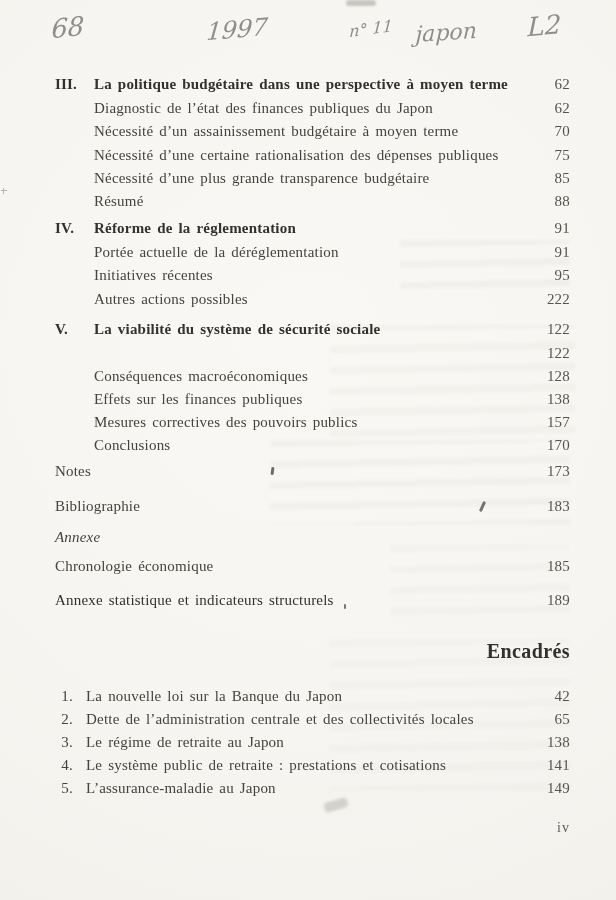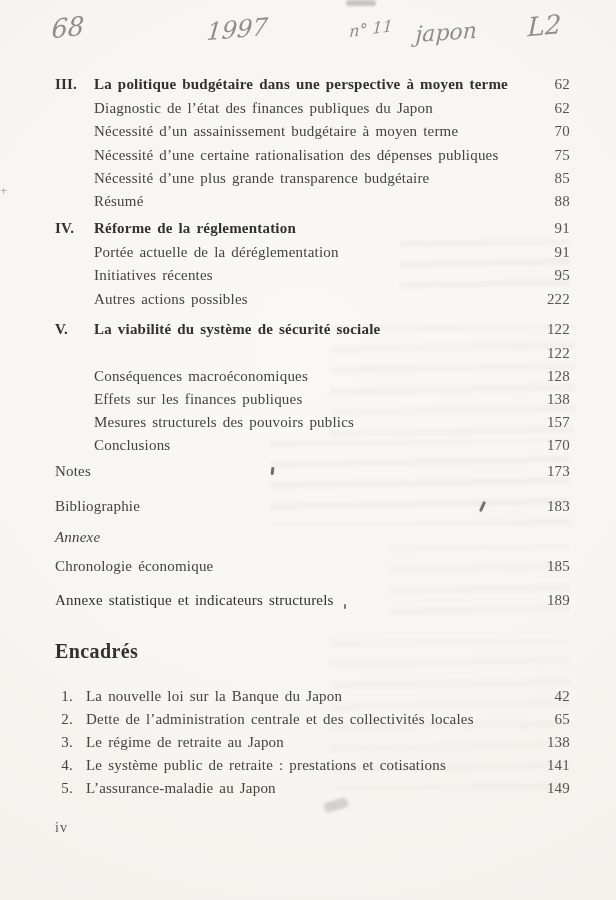--- a/index.html
+++ b/index.html
@@ -17,21 +17,21 @@
   }
   .numeral { flex:0 0 33px; text-align:left; font-weight:700; color:#33312d; }
   .chapter .title { margin-left:6px; font-weight:700; color:#33312d; }
   .sub .title { margin-left:39px;font-family:Liberation Serif, serif; }
   .italic-row .title { font-style:italic; }
   .bold-row .title { font-weight:400; color:#33312d; }
   .fill { flex:1 1 auto; }
   .pagenum { color:#56544f; }
   .enc-num { flex:0 0 18px; text-align:right; }
   .enc .title { margin-left:13px; }
-  .center { justify-content:flex-start; }
+  .center { justify-content:flex-end; }
   .enc-heading { font-size:20px; font-weight:700; color:#33312d; letter-spacing:.4px; }
   .folio { font-size:14px; color:#605e59; letter-spacing:1px; }
 
   
   .hw {
     position:absolute; font-family:"DejaVu Serif",serif; font-style:italic;
     color:#8f8e8b; white-space:nowrap; transform-origin:left top;
   }
   .hw-68   { left:52px;  top:14px; font-size:26px; transform:rotate(-6deg) skewX(-8deg); }
   .hw-1997 { left:208px; top:18px; font-size:24px; transform:rotate(-5deg) skewX(-10deg); }
@@ -155,21 +155,21 @@
     <span class="title">Conséquences macroéconomiques</span>
     <span class="fill"></span>
     <span class="pagenum">128</span>
   </div>
   <div class="row sub" style="top:390px">
     <span class="title">Effets sur les finances publiques</span>
     <span class="fill"></span>
     <span class="pagenum">138</span>
   </div>
   <div class="row sub" style="top:413px">
-    <span class="title">Mesures structurels des pouvoirs publics</span>
+    <span class="title">Mesures correctives des pouvoirs publics</span>
     <span class="fill"></span>
     <span class="pagenum">157</span>
   </div>
   <div class="row sub" style="top:436px">
     <span class="title">Conclusions</span>
     <span class="fill"></span>
     <span class="pagenum">170</span>
   </div>
 
   <div class="row top-row" style="top:462px">

